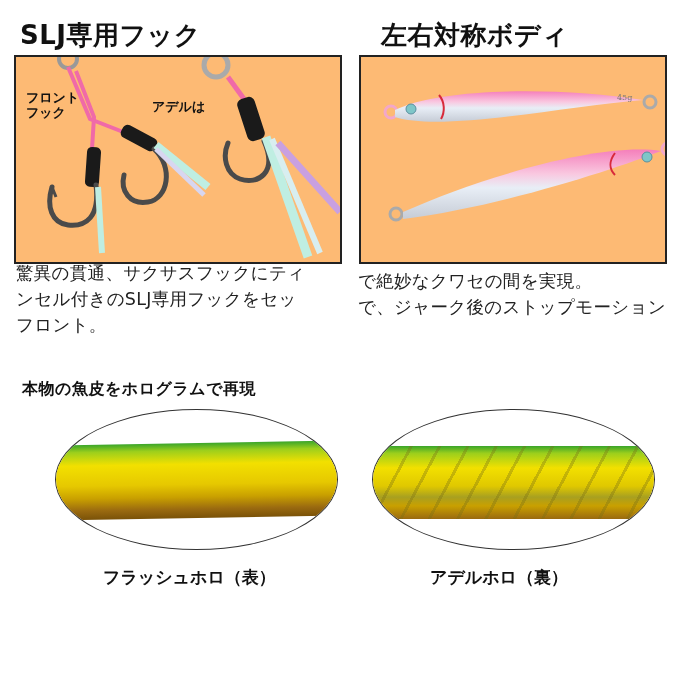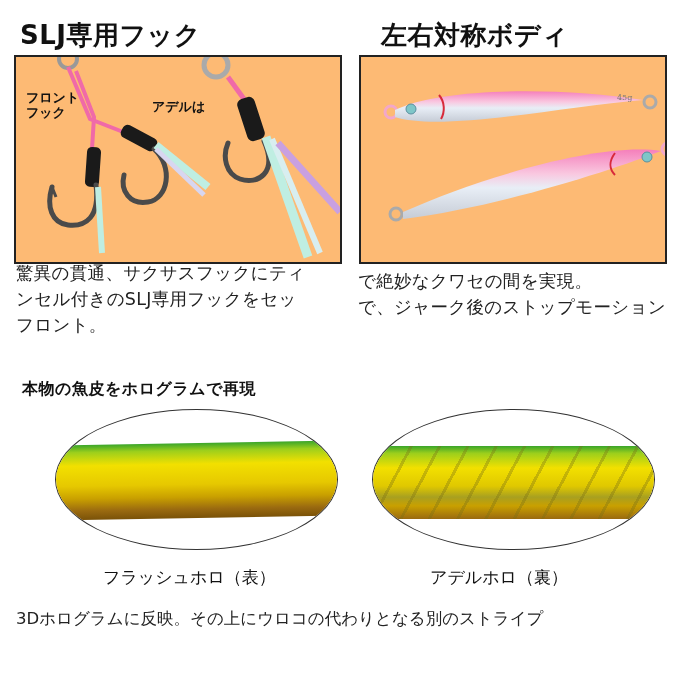--- a/index.html
+++ b/index.html
@@ -1,20 +1,20 @@
 <!DOCTYPE html>
 <html><head>
 <meta charset="utf-8">
 <style>
   html, body { margin:0; padding:0; background:#fff; }
   body { width:700px; height:700px; position:relative; overflow:hidden; font-family:"DejaVu Sans", sans-serif; color:#1a1a1a; }
   .h { position:absolute; font-weight:bold; font-size:26px; letter-spacing:0.5px; color:#111; }
   .box { position:absolute; border:2px solid #222; background:#fdba74; box-sizing:border-box; overflow:hidden; }
   .desc { position:absolute; font-size:17.5px; line-height:26px; color:#222; letter-spacing:0.3px; }
-  .caption { position:absolute; font-weight:normal; font-size:17px; color:#111; }
+  .caption { position:absolute; font-weight:bold; font-size:17px; color:#111; }
   .oval { position:absolute; border:1.5px solid #333; border-radius:50%; overflow:hidden; background:#fff; box-sizing:border-box; }
   .lbl { position:absolute; font-size:13px; font-weight:bold; color:#111; line-height:15px; }
   .footer { position:absolute; left:16px; top:606px; font-size:16.5px; line-height:25px; color:#222; width:680px; }
 </style>
 </head>
 <body>
 
 <div class="h" style="left:20px;top:18px;">SLJ専用フック</div>
 <div class="box" style="left:14px;top:55px;width:328px;height:209px;">
   <svg width="328" height="209" viewBox="0 0 328 209" style="position:absolute;left:0;top:0;">
@@ -92,14 +92,13 @@
 <div class="caption" style="left:103px;top:566px;">フラッシュホロ（表）</div>
 
 <div class="oval" style="left:372px;top:409px;width:283px;height:141px;">
   <div style="position:absolute;left:0;top:36px;width:100%;height:73px;background:
     repeating-linear-gradient(-62deg, rgba(120,110,20,0) 0 22px, rgba(120,110,20,0.35) 22px 25px),
     linear-gradient(180deg,#3aa52a 0%,#9ccf1c 10%,#f2e000 30%,#e0c800 55%,#a8a020 70%,#c9a000 82%,#9a6a10 100%);"></div>
 </div>
 <div class="caption" style="left:430px;top:566px;">アデルホロ（裏）</div>
 
 <div class="footer">
-  <div>3Dホログラムに反映。その上にウロコの代わりとなる別のストライプ</div>
 </div>
 
 </body></html>

